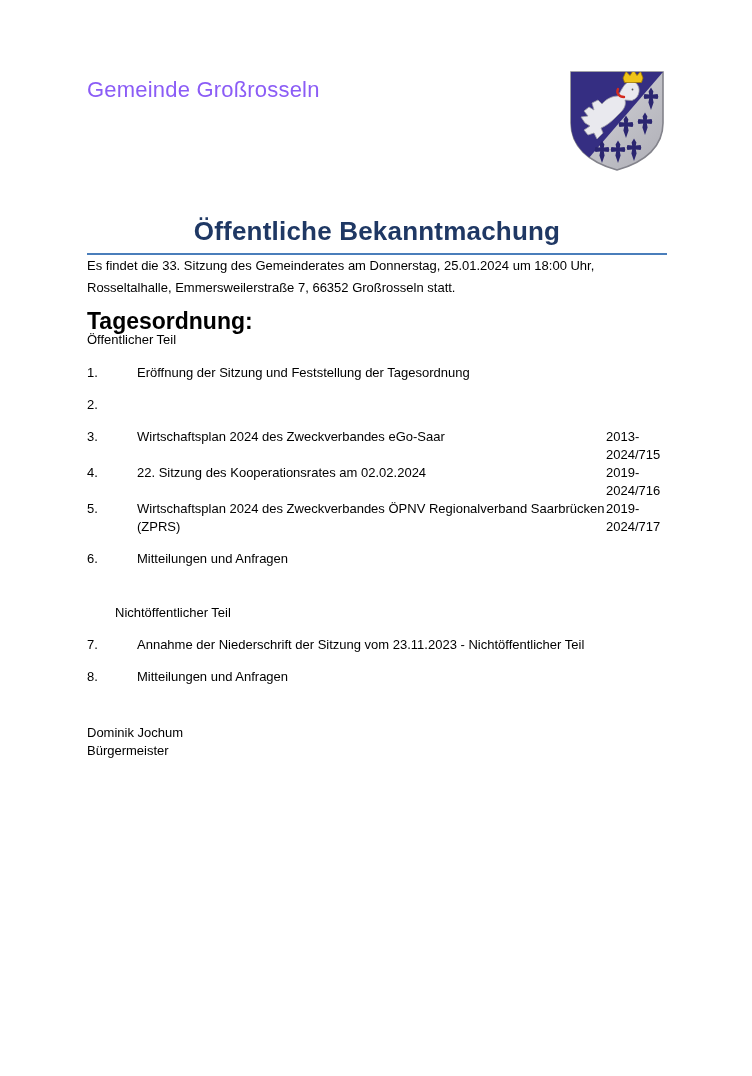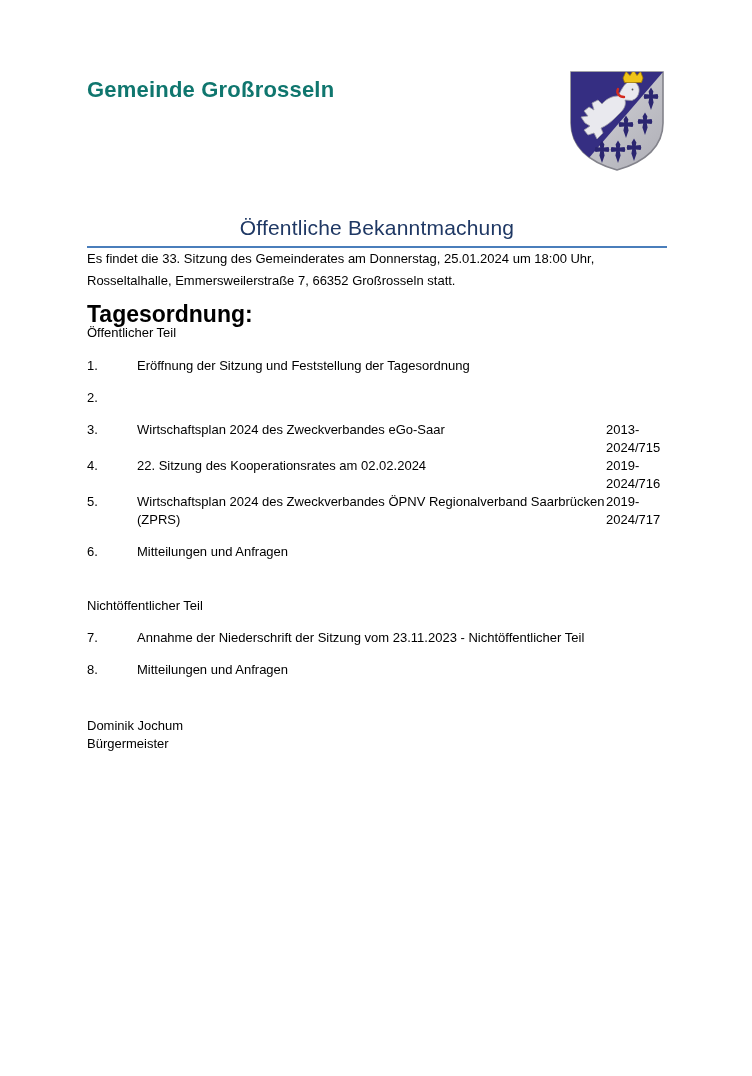--- a/index.html
+++ b/index.html
@@ -10,47 +10,47 @@
     width: 752px; height: 1076px;
     background: #fff;
     padding: 0 85px 0 87px;
     overflow: hidden;
   }
   .hdr {
     display: flex; justify-content: space-between; align-items: flex-start;
     padding-top: 68px;
   }
   .hdr h1 {
-    font-size: 22px; font-weight: 700; color: #0f766e;
+    font-size: 22px; font-weight: 400; color: #8b5cf6;
     padding-top: 9px; letter-spacing: 0.2px;
   }
   .coa { width: 99px; height: 106px; display: block; }
   .title-block {
     margin-top: 42px;
     border-bottom: 2px solid var(--c-rule, #4a7ebb);
     padding-bottom: 6px;
   }
   .title-block h2 {
     text-align: center;
-    font-size: 21px; font-weight: 400;
+    font-size: 26px; font-weight: 700;
     color: var(--c-title, #1f3864);
     letter-spacing: 0.2px;
   }
   .intro {
     font-size: 13px; line-height: 22px;
   }
   .agenda-heading {
     margin-top: 12px;
     font-size: 23px; font-weight: 700; line-height: 20px;
   }
   .section-label {
     margin-top: 0;
     font-size: 13px; line-height: 18px;
   }
-  .section-label.nonpublic { margin-top: 36px; }
+  .section-label.nonpublic { margin-top: 36px; margin-left: 28px; }
   .rows { margin-top: 15px; }
   .rows.second { margin-top: 14px; }
   .row {
     display: grid;
     grid-template-columns: 50px 1fr 61px;
     font-size: 13px; line-height: 18px;
     margin-bottom: 14px;
   }
   .row.tight { margin-bottom: 0; }
   .row .ref { overflow-wrap: break-word; }

